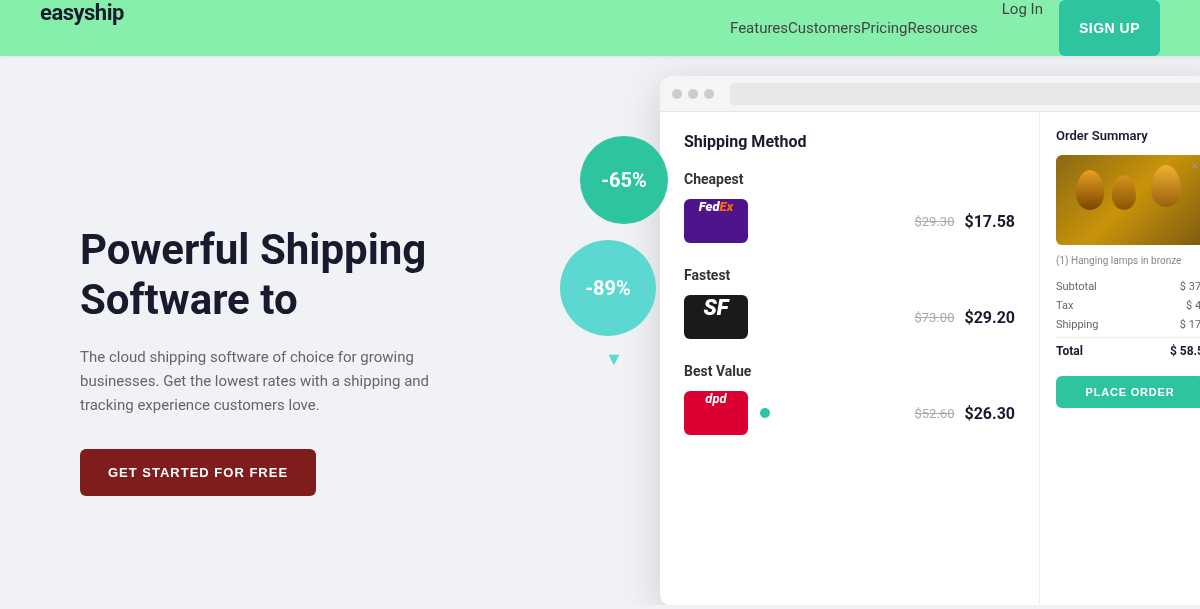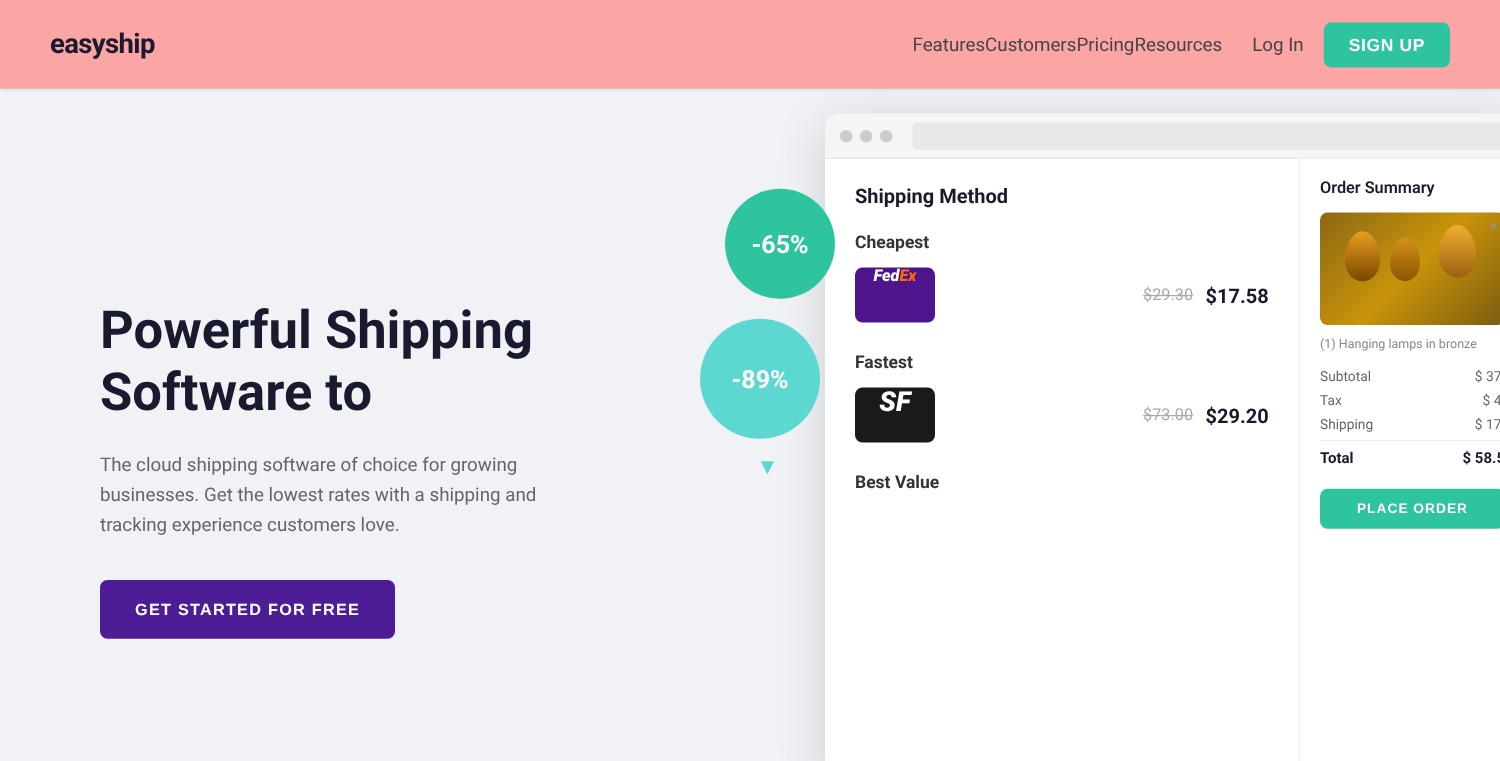--- a/index.html
+++ b/index.html
@@ -6,24 +6,23 @@
     body {
       font-family: -apple-system, BlinkMacSystemFont, 'Segoe UI', Roboto, sans-serif;
       background: #f0f2f5;
       width: 1200px;
       height: 609px;
       overflow: hidden;
     }
 
     
     .navbar {
-      background: #fca5a5;
-      height: 71px;
-      display: flex;
-      align-items: center;
+      background: #86efac;
+      height: 56px;
+      display: flex;
       padding: 0 40px;
       box-shadow: 0 1px 3px rgba(0,0,0,0.08);
       position: relative;
       z-index: 10;
     }
     .nav-logo {
       font-size: 22px;
       font-weight: 700;
       color: #1a1a2e;
       letter-spacing: -0.5px;
@@ -89,21 +88,21 @@
     }
     .hero-subtitle {
       font-size: 15px;
       color: #666;
       line-height: 1.6;
       margin-top: 20px;
       margin-bottom: 32px;
       max-width: 380px;
     }
     .cta-button {
-      background: #4c1d95;
+      background: #7f1d1d;
       color: #fff;
       border: none;
       padding: 16px 28px;
       border-radius: 6px;
       font-size: 13px;
       font-weight: 700;
       letter-spacing: 1px;
       cursor: pointer;
       text-transform: uppercase;
     }
@@ -412,20 +411,28 @@
         <div class="shipping-category">Fastest</div>
         <div class="shipping-option">
           <div class="carrier-logo sf-logo">SF</div>
           <div class="price-group">
             <span class="price-original">$73.00</span>
             <span class="price-current">$29.20</span>
           </div>
         </div>
 
         <div class="shipping-category">Best Value</div>
+        <div class="shipping-option">
+          <div class="carrier-logo dpd-logo">dpd</div>
+          <div class="best-value-dot"></div>
+          <div class="price-group">
+            <span class="price-original">$52.60</span>
+            <span class="price-current">$26.30</span>
+          </div>
+        </div>
       </div>
 
       <div class="order-panel">
         <div class="order-title">Order Summary</div>
         <div class="order-image">
           <span class="order-image-x">×</span>
           <div class="lamp lamp1"></div>
           <div class="lamp lamp2"></div>
           <div class="lamp lamp3"></div>
         </div>

